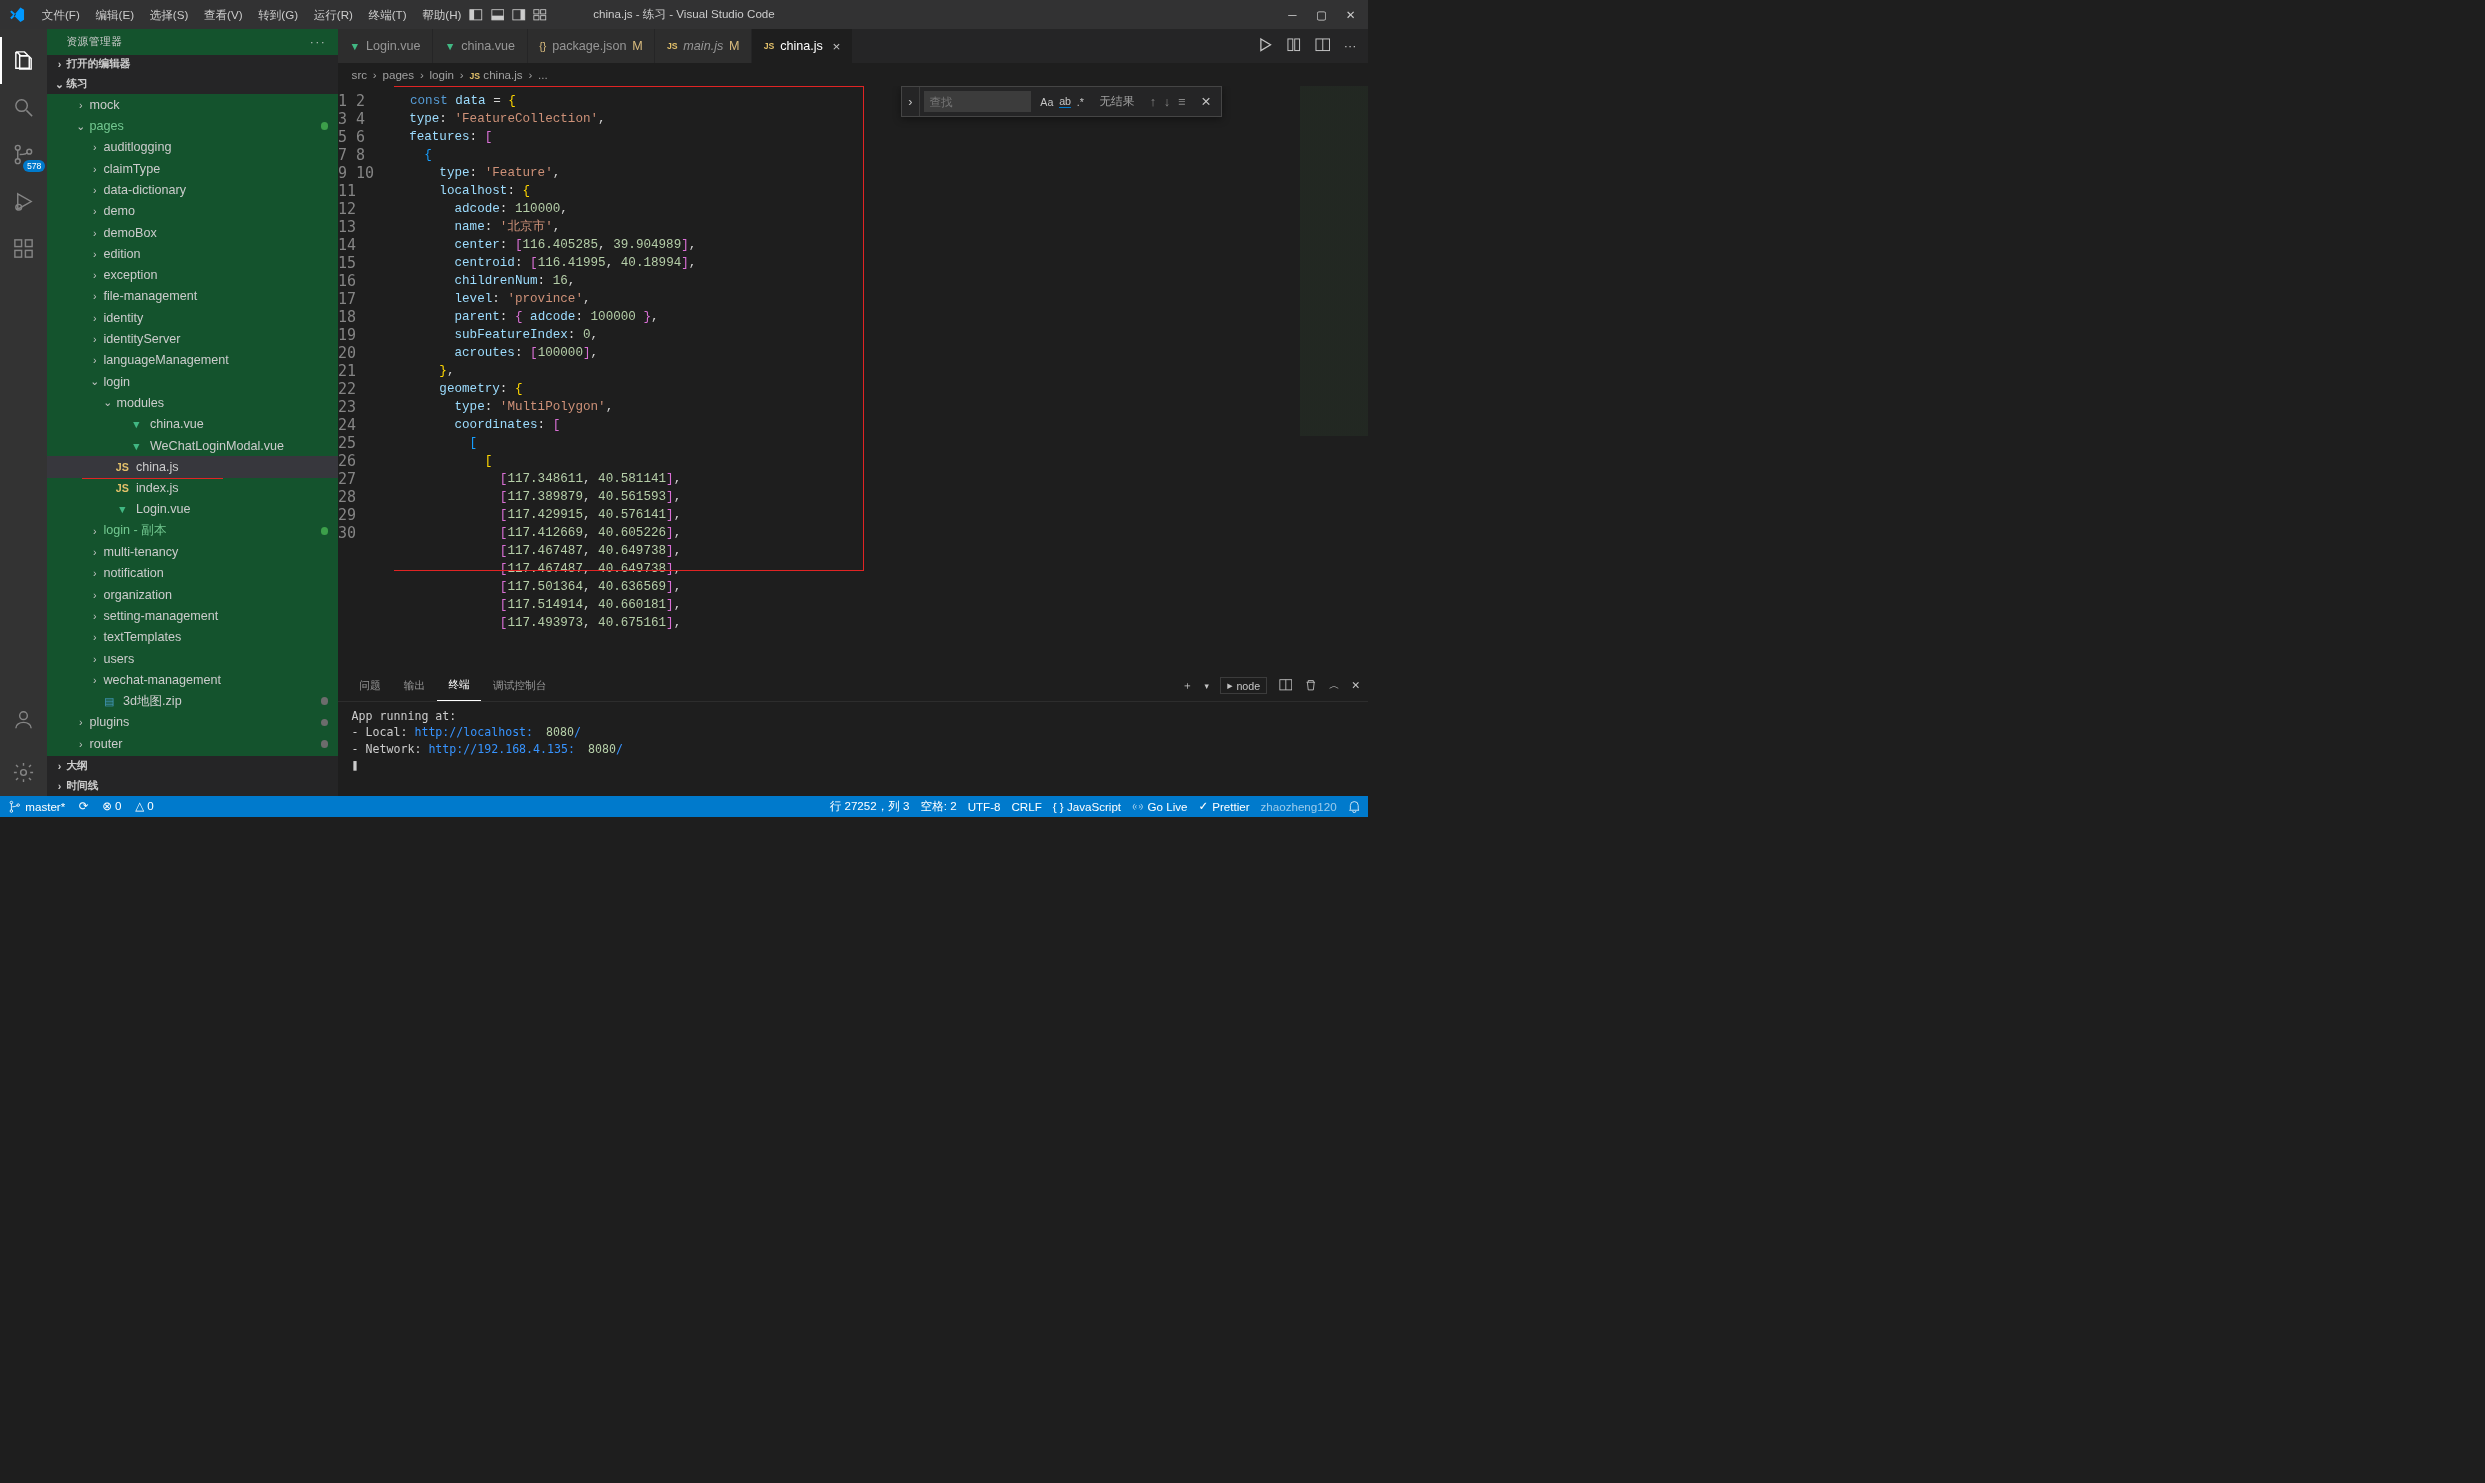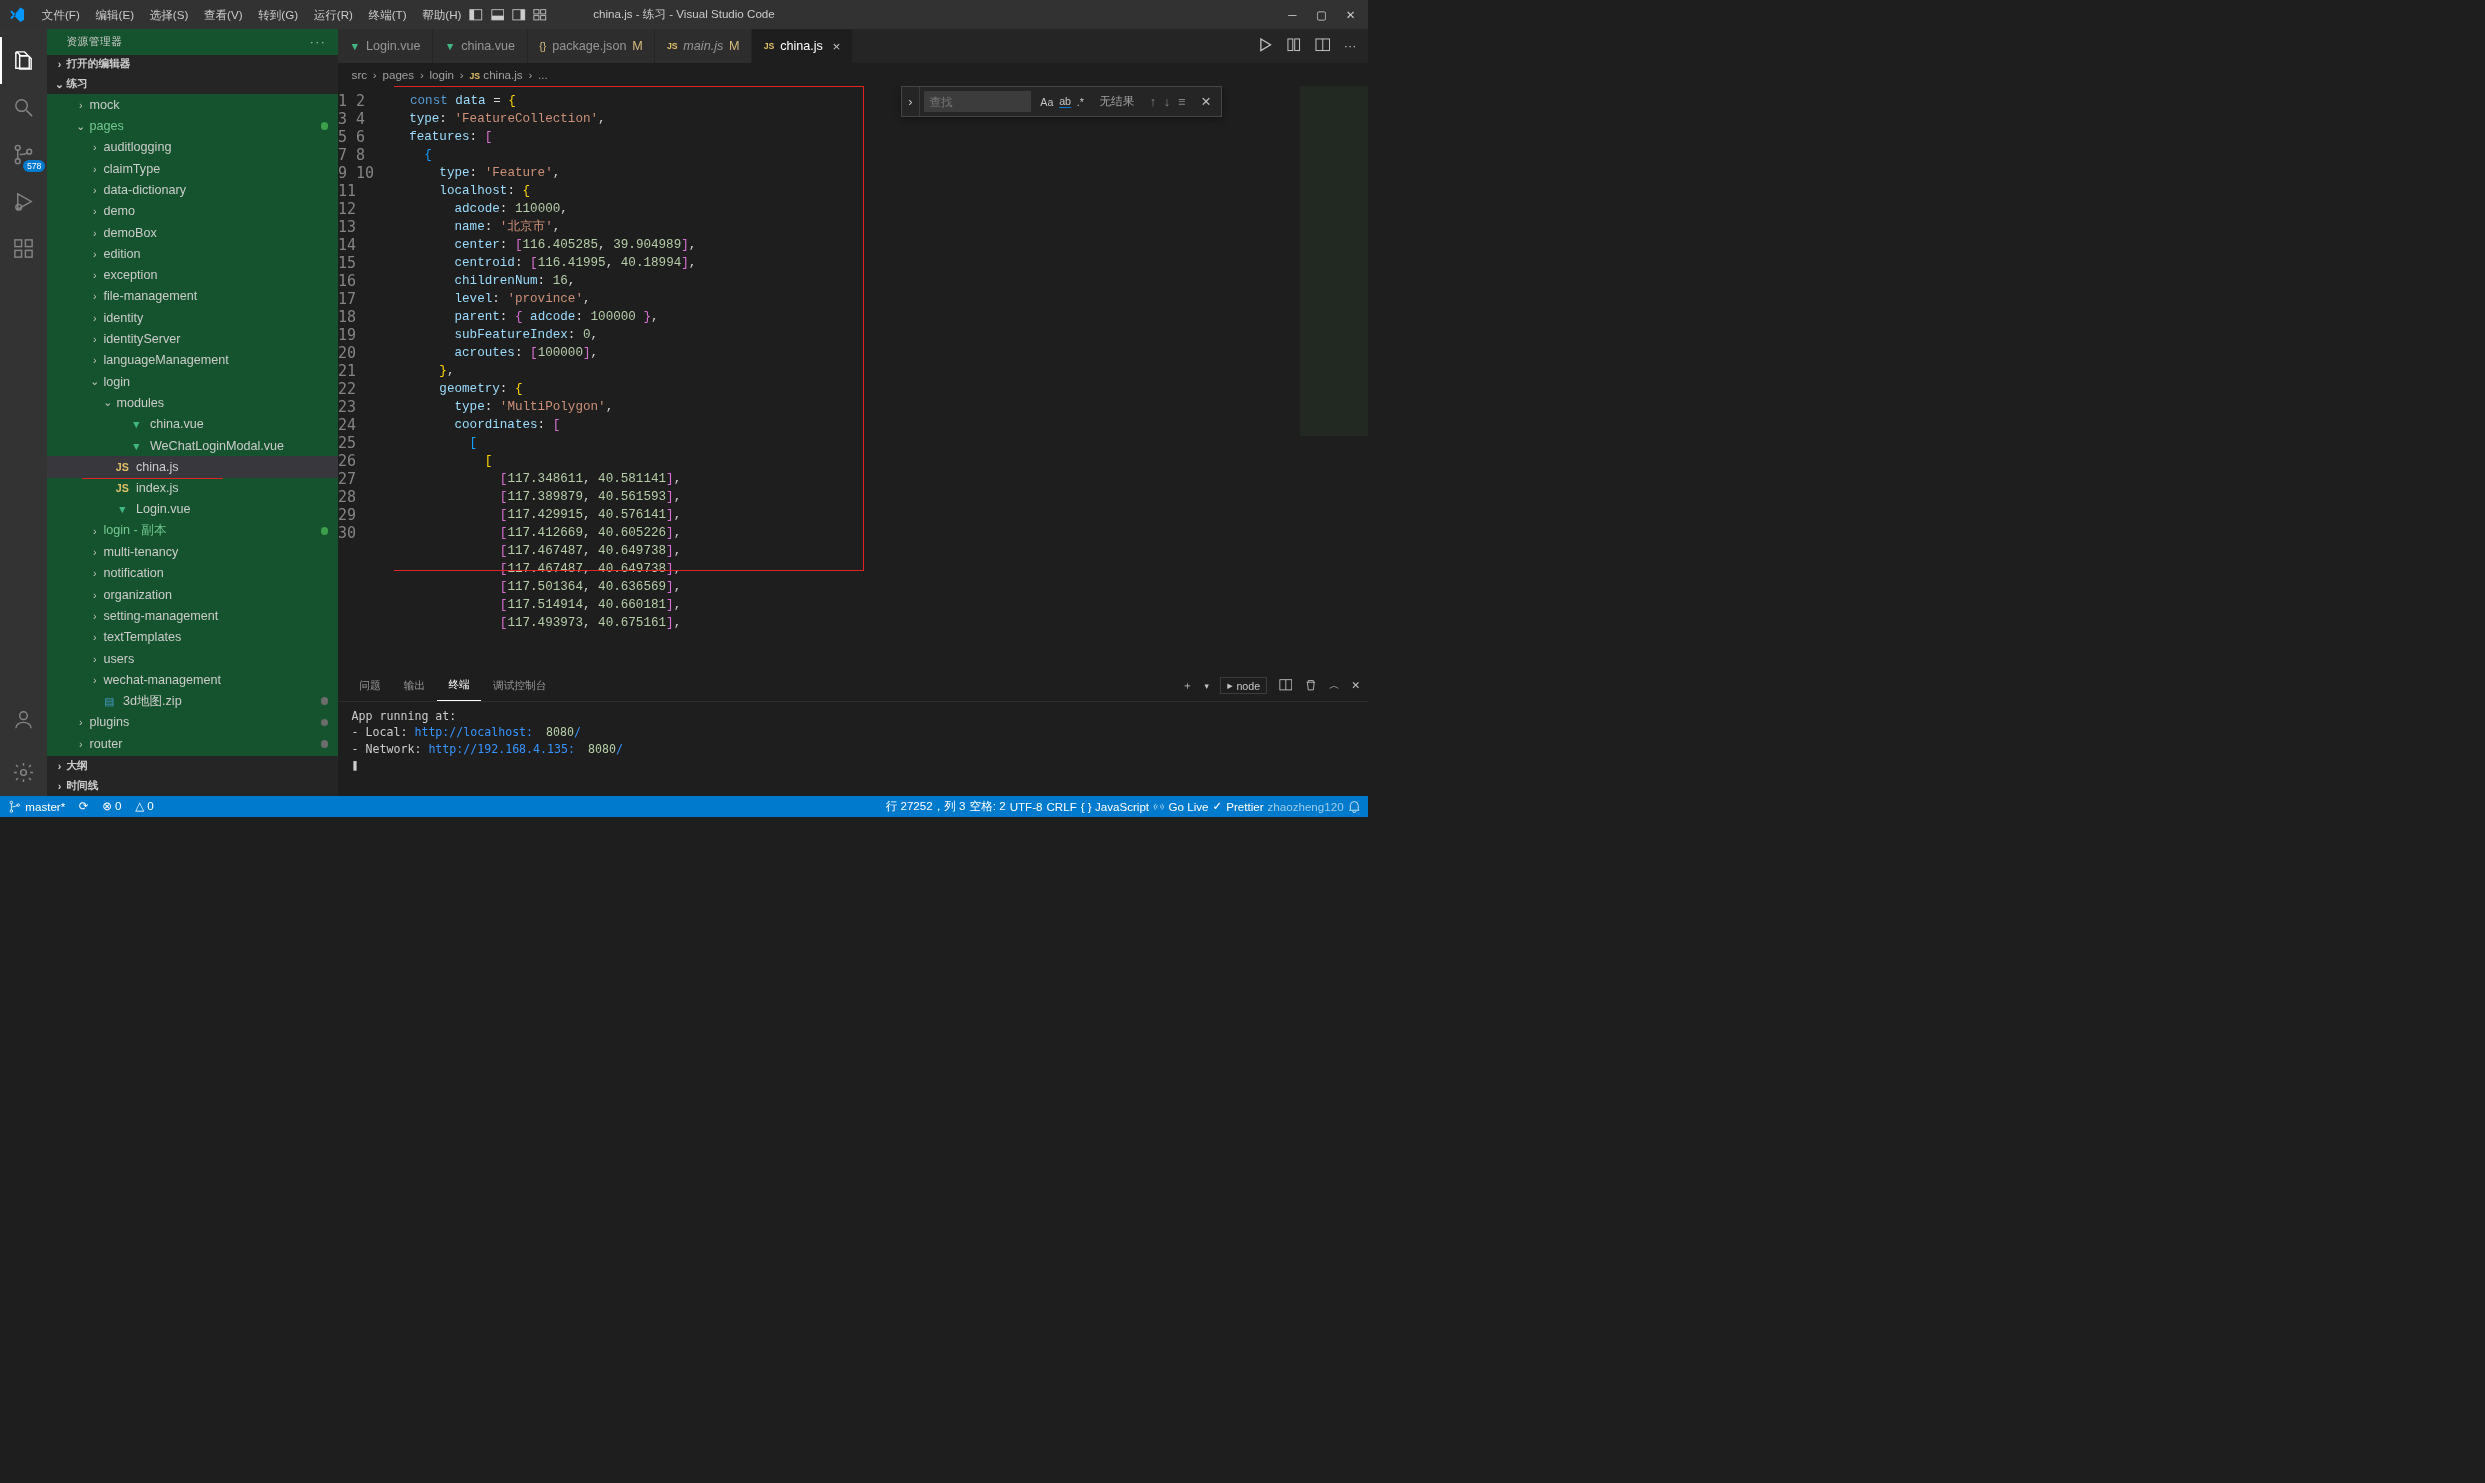--- a/index.html
+++ b/index.html
@@ -102,21 +102,21 @@
 .panel-tabs { display:flex; align-items:center; height:31px; border-bottom:1px solid #2d2d2d; font-size:10.7px; color:#969696; padding-left:9.7px; position:relative; }
 .panel-tabs .pt { padding:0 11.6px; height:100%; display:flex; align-items:center; }
 .panel-tabs .pt.active { color:#fff; border-bottom:1px solid #fff; }
 .panel-tabs .pt-right { position:absolute; right:7.8px; display:flex; gap:11.6px; align-items:center; color:#c5c5c5; }
 .panel-tabs .pt-right .nodebox { border:1px solid #3c3c3c; padding:1px 5.8px; display:flex; gap:3.9px; align-items:center; font-size:10.7px; }
 .panel-body { flex:1; font-family:Consolas,monospace; font-size:11.6px; padding:5.8px 13.6px; color:#cccccc; line-height:16.5px; overflow:hidden; }
 .panel-body .url { color:#3794ff; }
 .panel-body .port { color:#b5cea8;margin-left:13px; }
 
 .statusbar { height:21.3px; background:#007acc; color:#fff; display:flex; align-items:center; font-size:11.6px; padding:0 7.8px; gap:13.6px; }
-.statusbar .sb-right { margin-left:auto; display:flex; gap:4px; align-items:center; }
+.statusbar .sb-right { margin-left:auto; display:flex; gap:11px; align-items:center; }
 .statusbar .sb-item { display:flex; align-items:center; gap:3.9px; }
 
 svg { fill:currentColor; }
 </style>
 </head>
 <body>
 
 <div class="title-bar">
   <div class="logo">
     <svg viewBox="0 0 24 24" width="17.5" height="17.5">

